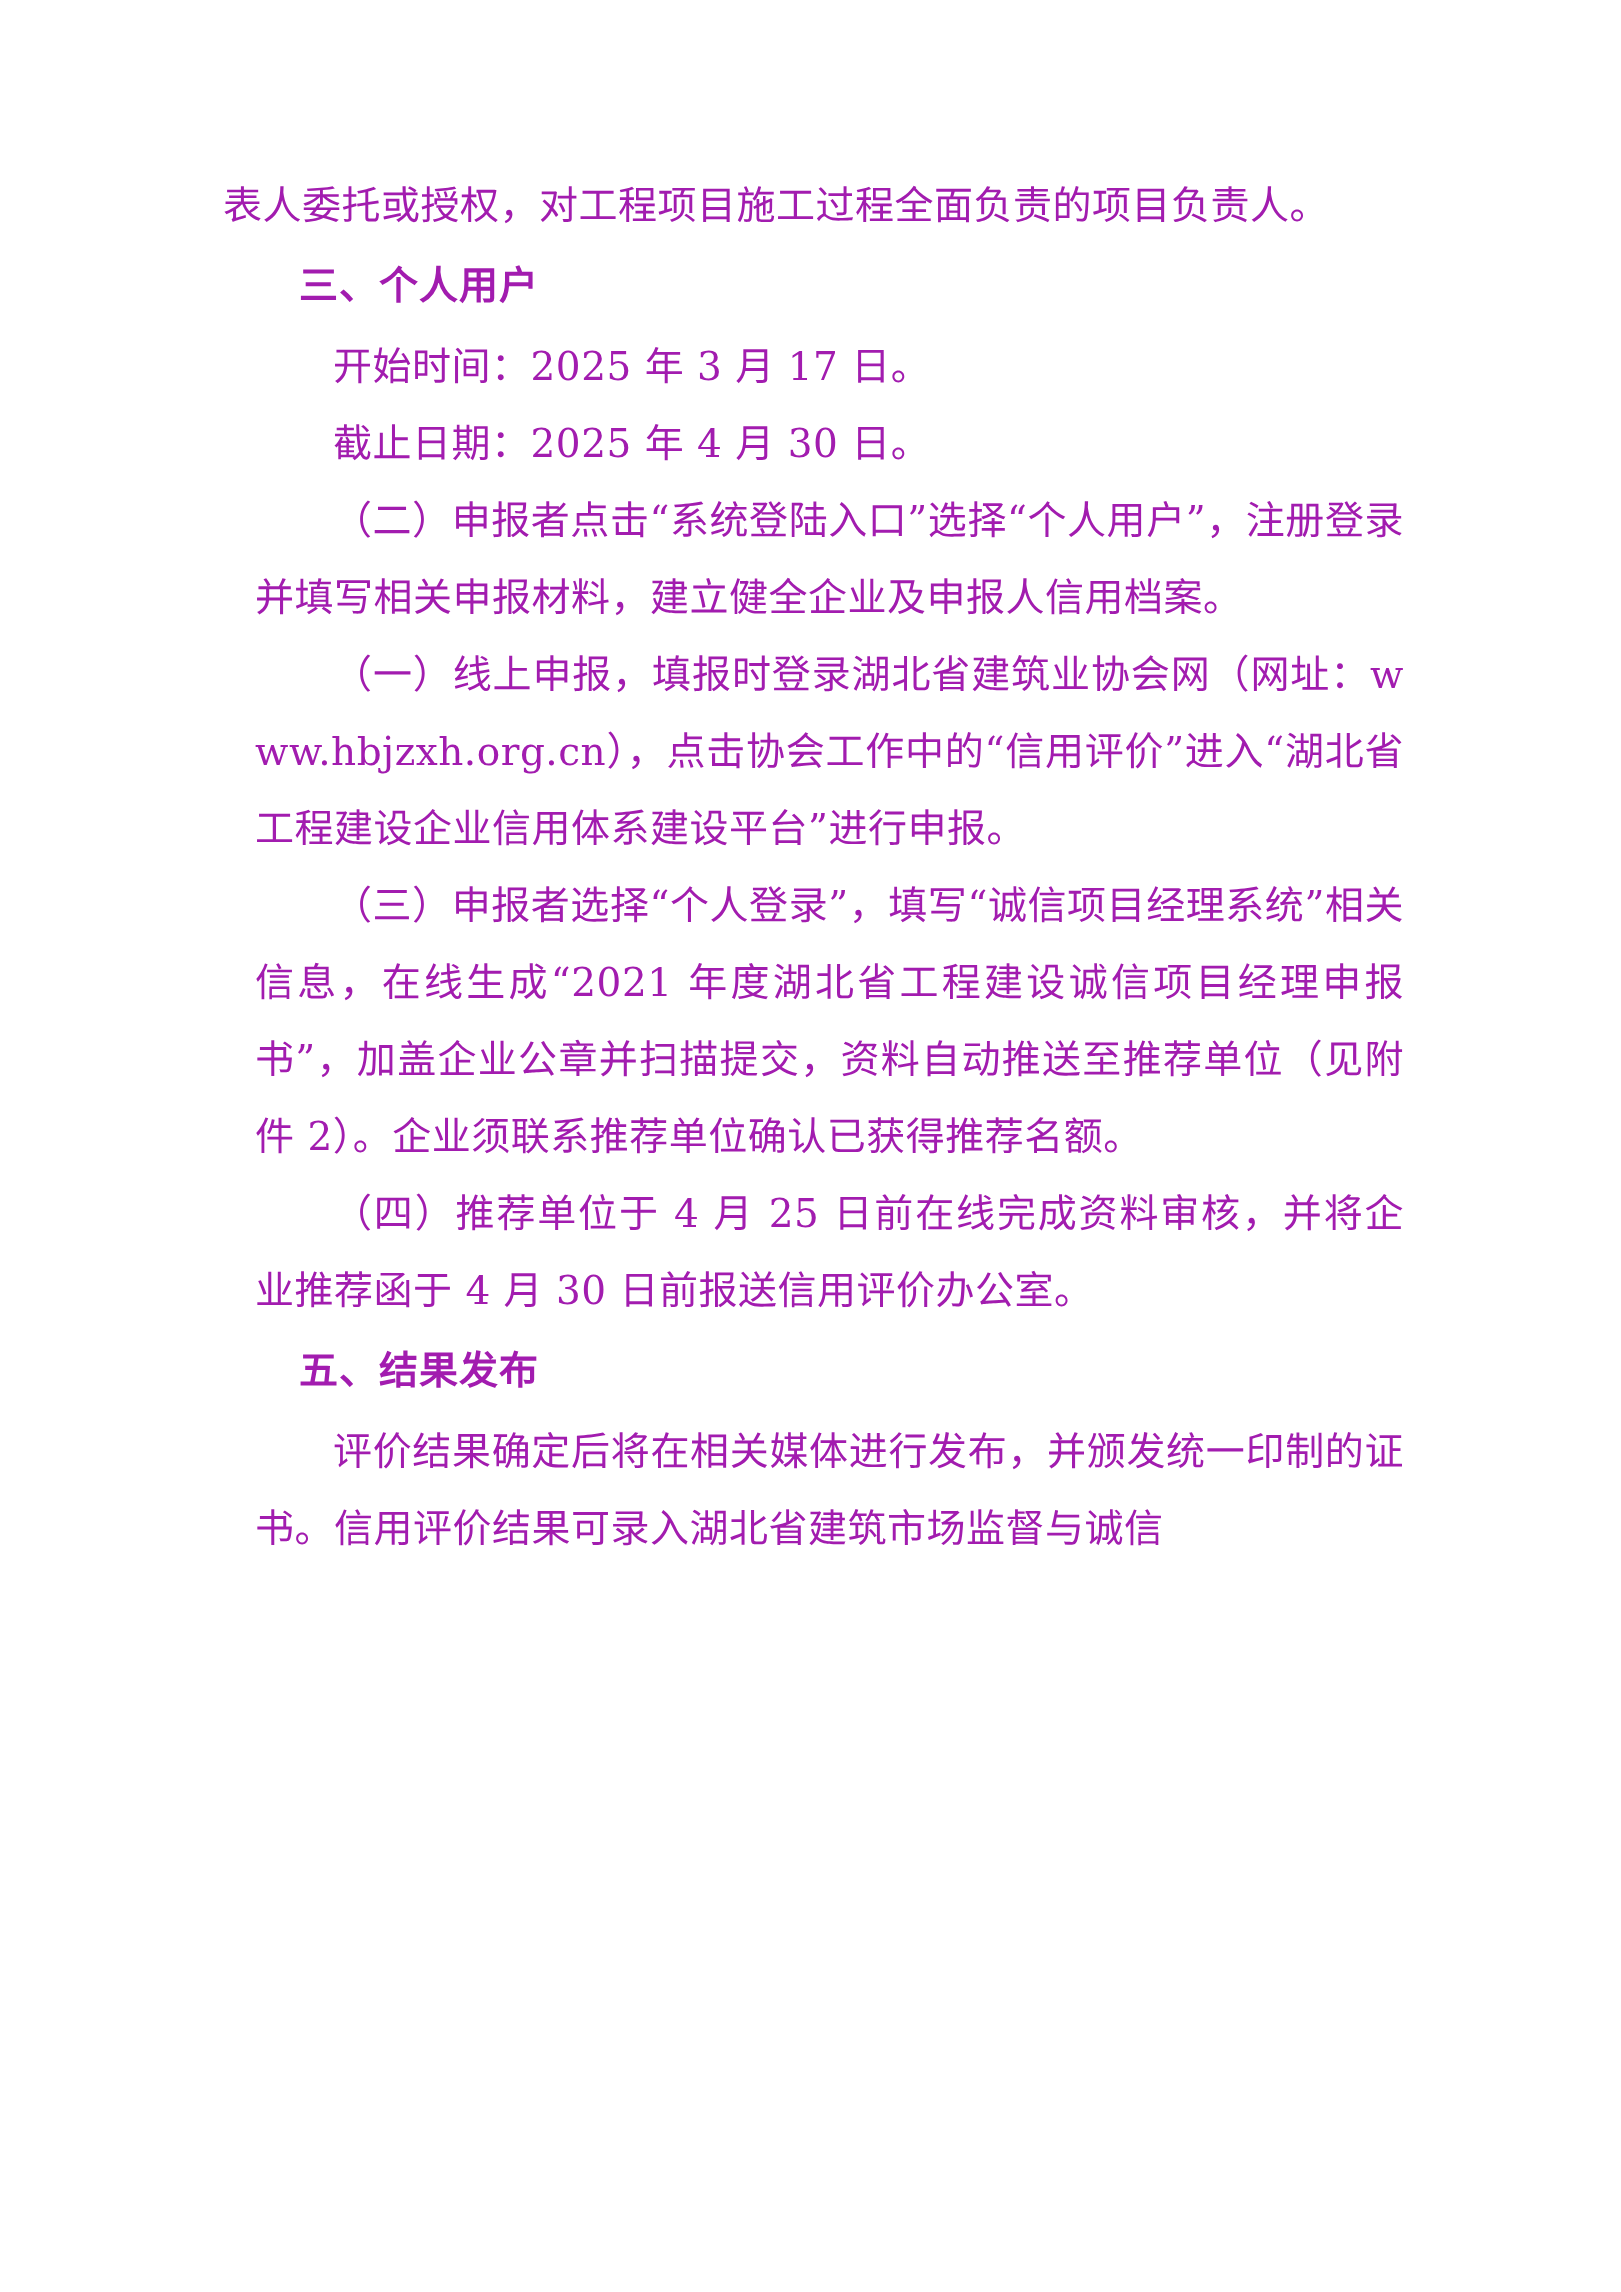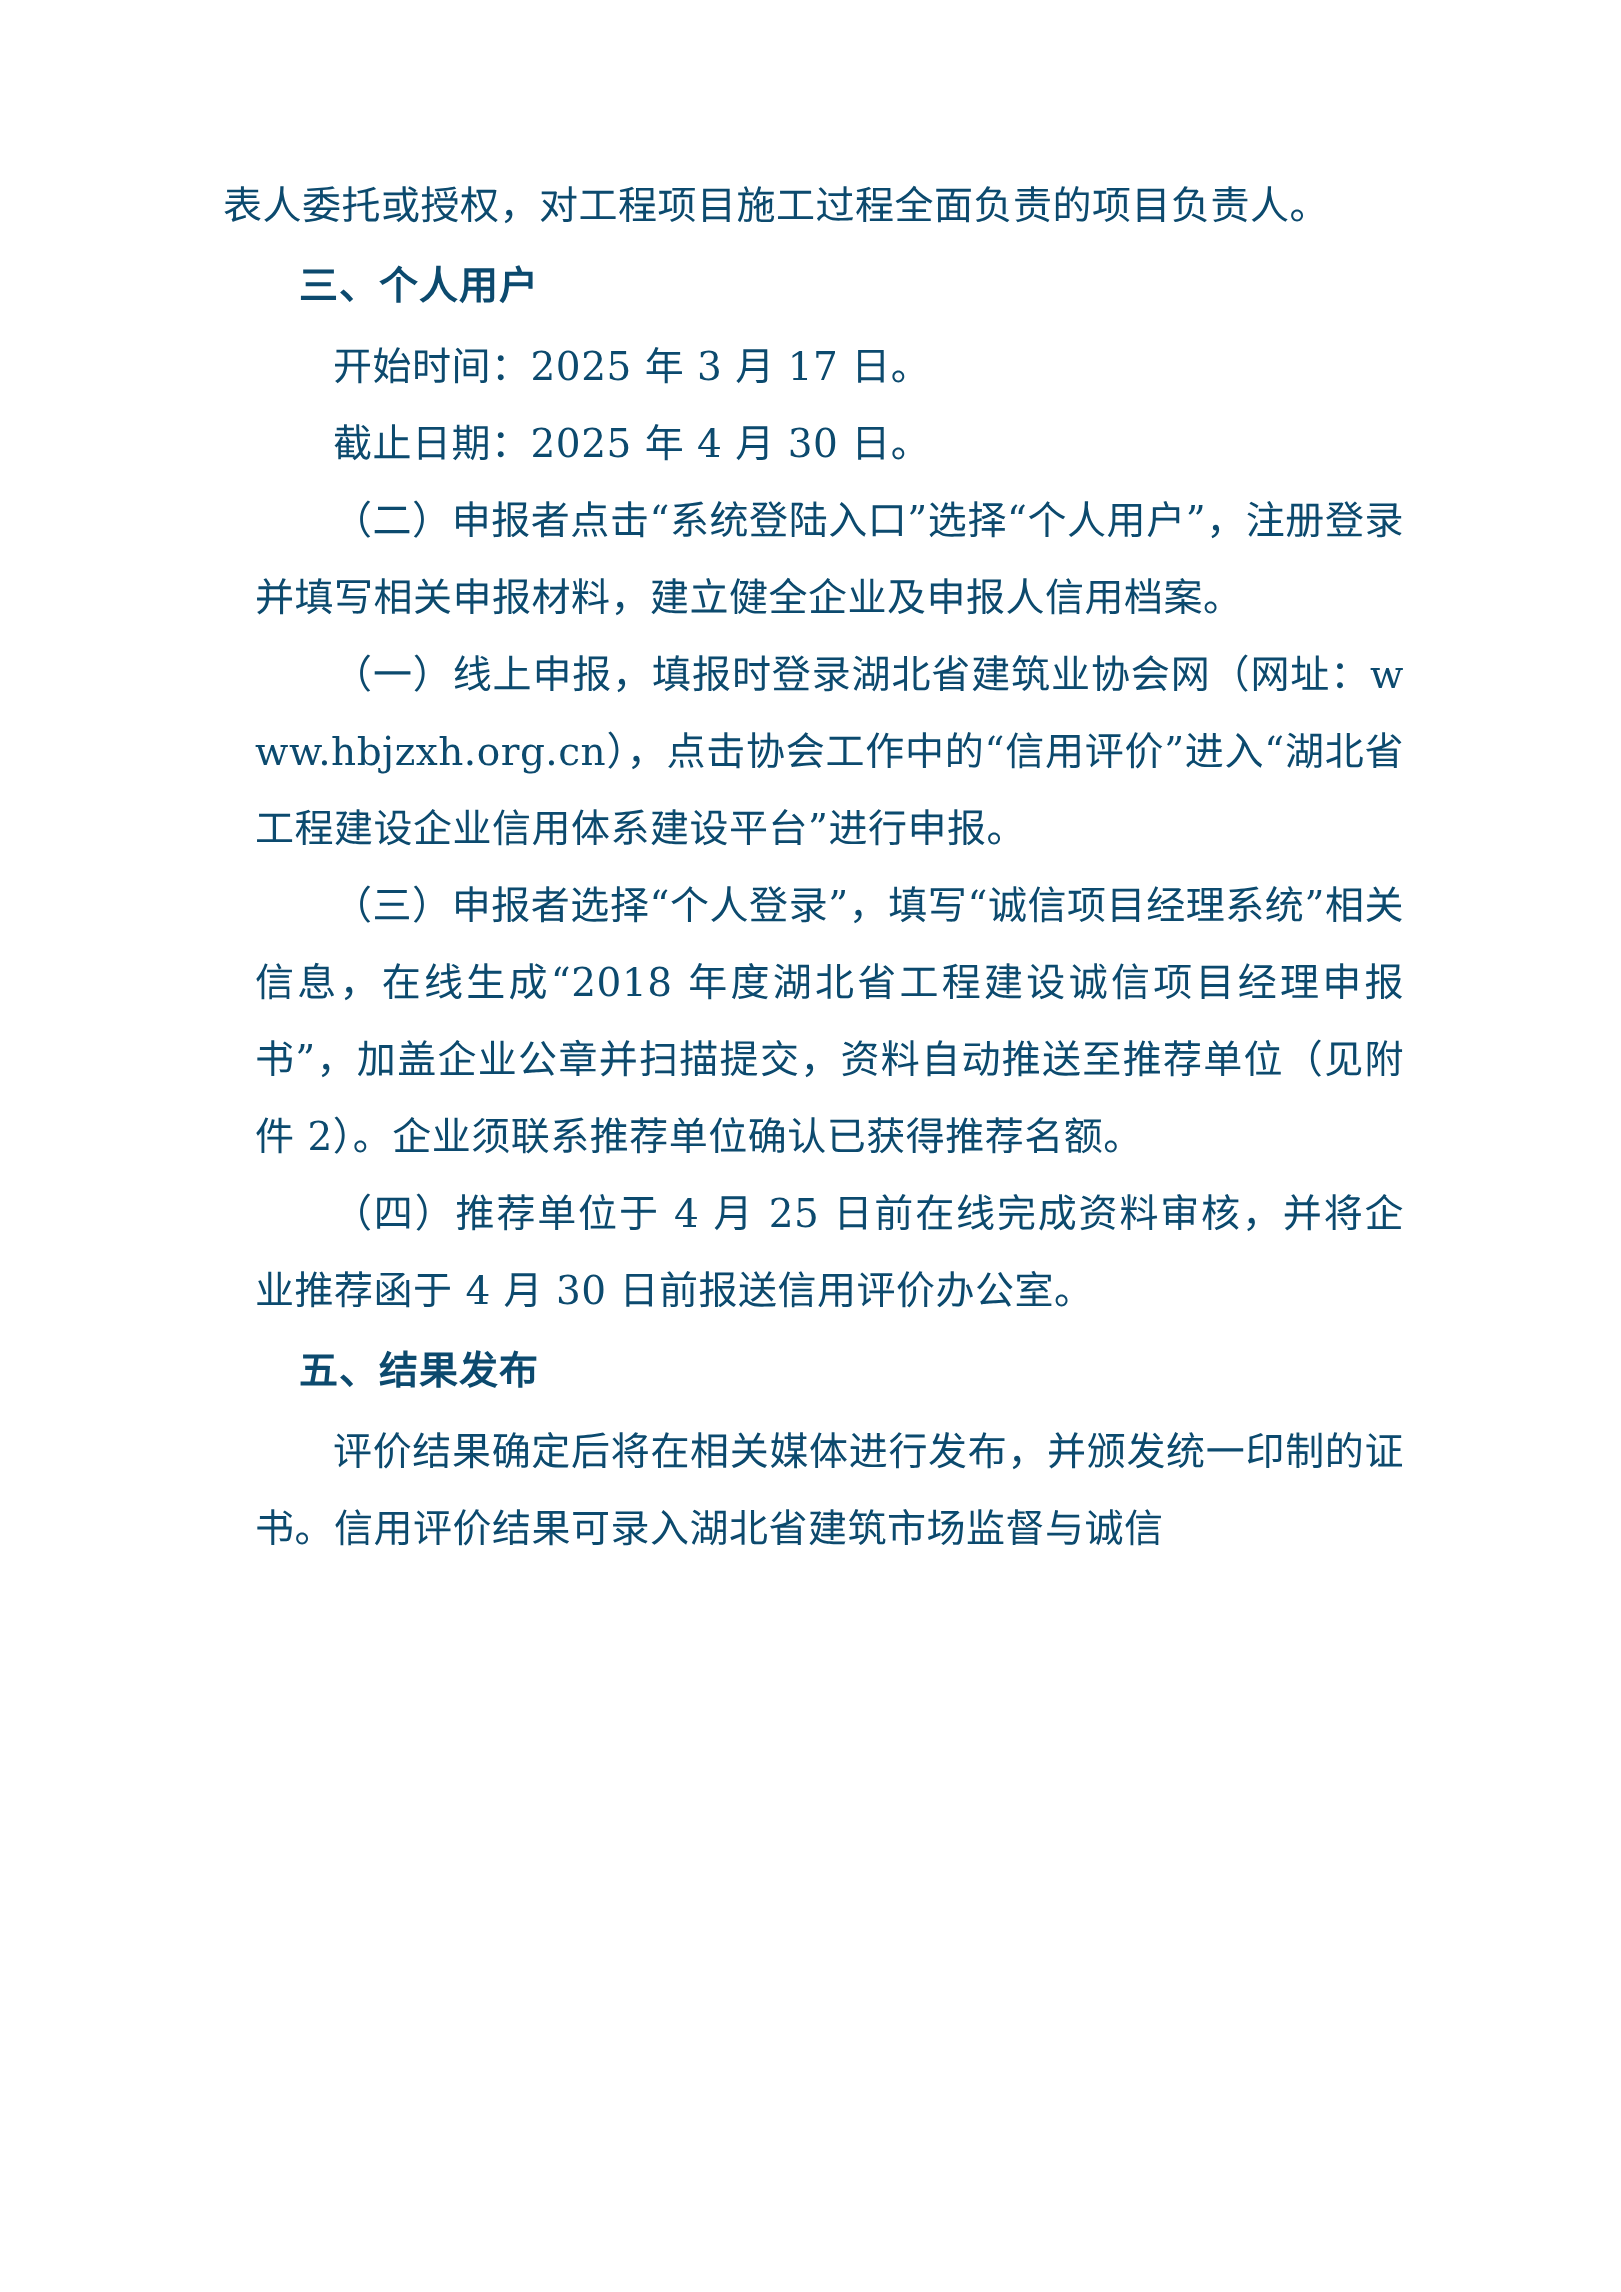--- a/index.html
+++ b/index.html
@@ -9,21 +9,21 @@
     background: #ffffff;
   }
   .page {
     position: relative;
     width: 1621px;
     height: 2293px;
     background: #ffffff;
     margin: 0 auto;
     overflow: hidden;
     font-family: "DejaVu Serif", "Liberation Serif", serif;
-    color: #0c4a6e;
+    color: #a21caf;
   }
   .content {
     position: absolute;
     left: 223px;
     top: 167px;
     width: 1181px;
   }
   
   .para {
     font-size: 39px;
@@ -65,21 +65,21 @@
 
     <p class="para indent">开始时间：2025 年 3 月 17 日。</p>
 
     <p class="para indent">截止日期：2025 年 4 月 30 日。</p>
 
 
     <p class="para indent">（二）申报者点击“系统登陆入口”选择“个人用户”，注册登录并填写相关申报材料，建立健全企业及申报人信用档案。</p>
 
     <p class="para indent">（一）线上申报，填报时登录湖北省建筑业协会网（网址：www.hbjzxh.org.cn），点击协会工作中的“信用评价”进入“湖北省工程建设企业信用体系建设平台”进行申报。</p>
 
-    <p class="para indent">（三）申报者选择“个人登录”，填写“诚信项目经理系统”相关信息，在线生成“2018 年度湖北省工程建设诚信项目经理申报书”，加盖企业公章并扫描提交，资料自动推送至推荐单位（见附件 2）。企业须联系推荐单位确认已获得推荐名额。</p>
+    <p class="para indent">（三）申报者选择“个人登录”，填写“诚信项目经理系统”相关信息，在线生成“2021 年度湖北省工程建设诚信项目经理申报书”，加盖企业公章并扫描提交，资料自动推送至推荐单位（见附件 2）。企业须联系推荐单位确认已获得推荐名额。</p>
 
     <p class="para indent">（四）推荐单位于 4 月 25 日前在线完成资料审核，并将企业推荐函于 4 月 30 日前报送信用评价办公室。</p>
 
     <h2 class="heading">五、结果发布</h2>
 
     <p class="para indent">评价结果确定后将在相关媒体进行发布，并颁发统一印制的证书。信用评价结果可录入湖北省建筑市场监督与诚信</p>
 
   </div>
 </div>
 

